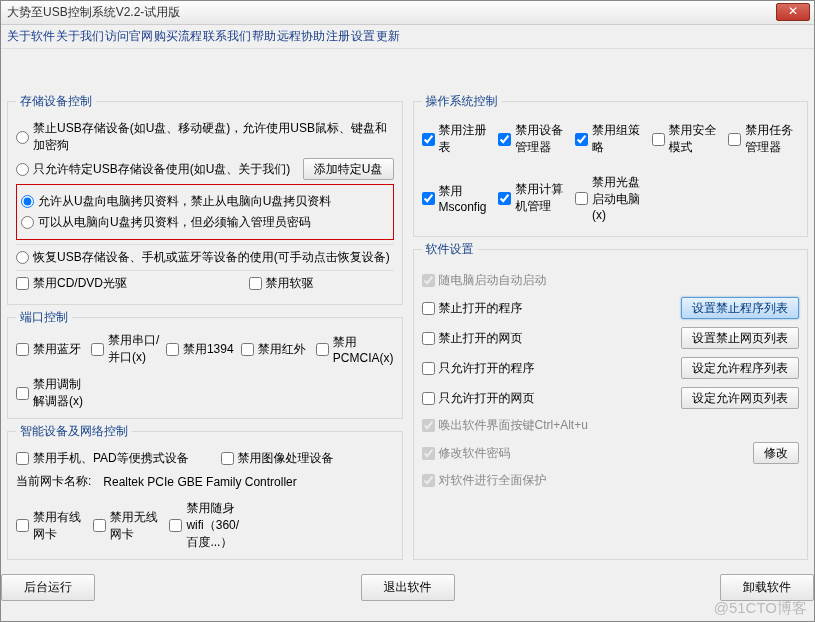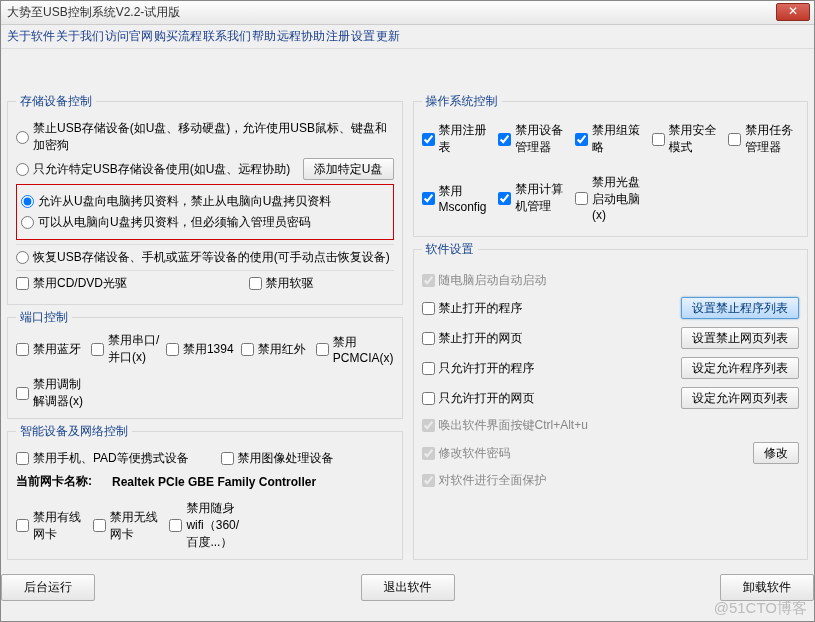--- a/index.html
+++ b/index.html
@@ -15,21 +15,21 @@
 fieldset { border: 1px solid #d8d8d8; margin-bottom: 4px; padding: 6px 8px 8px 8px; }
 legend { color: #15428b; padding: 0 4px; }
 .row { display: flex; align-items: center; margin: 4px 0; gap: 6px; }
 .radio, .chk { display: flex; align-items: center; gap: 4px; }
 input[type=radio], input[type=checkbox] { margin: 0; }
 .btn { height: 22px; padding: 0 10px; background: linear-gradient(#fdfdfd,#e6e6e6); border: 1px solid #aaa; border-radius: 2px; cursor: pointer; font-size: 12px; }
 .btn-blue { background: linear-gradient(#e6f2ff,#b8d8f8); border: 1px solid #5a9bd4; color: #003a7a; box-shadow: 0 0 2px #5a9bd4; }
 .grid3 { display: grid; grid-template-columns: 1fr 1fr 1fr 1fr 1fr; row-gap: 10px; column-gap: 6px; }
 .redbox { border: 1px solid #c00; padding: 4px 4px; margin: 2px 0; }
 .hr { border: none; border-top: 1px solid #ddd; margin: 4px 0; }
-.nic-row { display: flex; align-items: center; gap: 20px; margin: 6px 0 10px 0; font-weight: bold; }
+.nic-row { display: flex; align-items: center; gap: 12px; margin: 6px 0 10px 0; }
 .sw-row { display: flex; align-items: center; justify-content: space-between; margin: 8px 0; }
 .footer { display: flex; justify-content: space-between; padding: 10px 0 20px 0; }
 .footer .btn { padding: 4px 22px; height: auto; }
 .watermark { position: absolute; right: 8px; bottom: 4px; color: #bbb; font-size: 15px; text-align: center; }
 .chk input[disabled] + span, .chk.dis span { color: #888; }
 label { cursor: pointer; }
 </style>
 </head>
 <body>
 
@@ -58,21 +58,21 @@
         <legend>存储设备控制</legend>
         <div class="row">
             <label class="radio">
               <input type="radio" name="st" style="">
               <span>禁止USB存储设备(如U盘、移动硬盘)，允许使用USB鼠标、键盘和加密狗</span>
             </label>
           </div>
         <div class="row" style="justify-content:space-between">
           <label class="radio">
               <input type="radio" name="st" style="">
-              <span>只允许特定USB存储设备使用(如U盘、远程协助)</span>
+              <span>只允许特定USB存储设备使用(如U盘、关于我们)</span>
             </label>
           <button class="btn">添加特定U盘</button>
         </div>
         <div class="redbox">
           <div class="row">
               <label class="radio">
                 <input type="radio" name="st" checked="" style="">
                 <span>允许从U盘向电脑拷贝资料，禁止从电脑向U盘拷贝资料</span>
               </label>
             </div>

